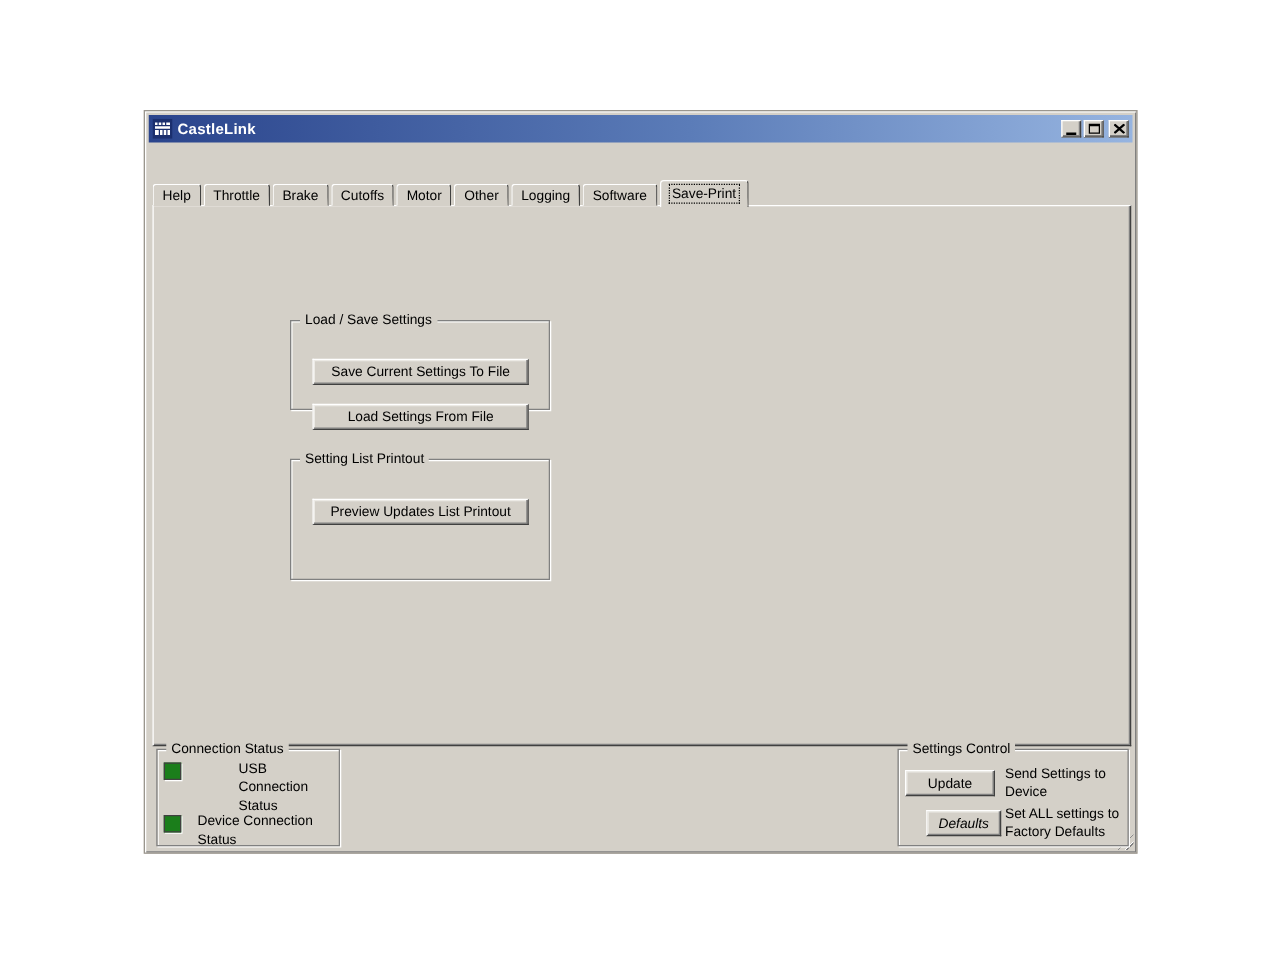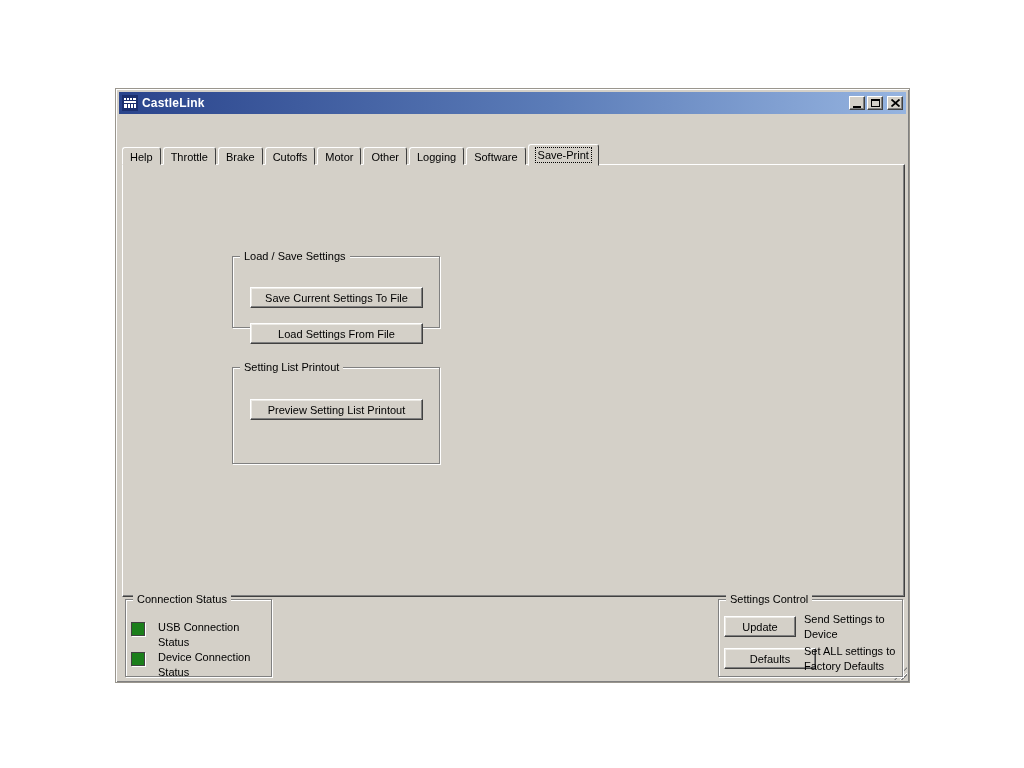--- a/index.html
+++ b/index.html
@@ -159,26 +159,26 @@
   <div class="tabpage"></div>
 
   <div class="groupbox" style="left:116px; top:167px; width:208px; height:72px;">
     <span class="legend">Load / Save Settings</span>
     <button class="btn" style="left:17px; top:30px; width:173px; height:21px;">Save Current Settings To File</button>
     <button class="btn" style="left:17px; top:66px; width:173px; height:21px;">Load Settings From File</button>
   </div>
 
   <div class="groupbox" style="left:116px; top:278px; width:208px; height:97px;">
     <span class="legend">Setting List Printout</span>
-    <button class="btn" style="left:17px; top:31px; width:173px; height:21px;">Preview Setting List Printout</button>
+    <button class="btn" style="left:17px; top:31px; width:173px; height:21px;">Preview Updates List Printout</button>
   </div>
 
   <div class="groupbox" style="left:9px; top:510px; width:147px; height:78px;">
     <span class="legend">Connection Status</span>
-    <div class="statrow" style="top:20px;">
+    <div class="statrow" style="top:8px;gap:33px;">
       <div class="led" style="background: rgb(27, 126, 27);"></div>
       <div class="statlabel">
         <span>USB Connection</span>
         <span>Status</span>
       </div>
     </div>
     <div class="statrow" style="top:50px;">
       <div class="led" style="background: rgb(27, 126, 27);"></div>
       <div class="statlabel">
         <span>Device Connection</span>
@@ -187,21 +187,21 @@
     </div>
   </div>
 
   <div class="groupbox" style="left:602px; top:510px; width:185px; height:78px;">
     <span class="legend">Settings Control</span>
     <button class="btn" style="left:5px; top:16px; width:72px; height:21px;">Update</button>
     <div class="sidelabel" style="left:85px; top:12px;">
       <span>Send Settings to</span>
       <span>Device</span>
     </div>
-    <button class="btn" style="left:5px; top:48px; width:92px; height:21px;">Defaults</button>
+    <button class="btn" style="left:22px; top:48px; width:60px; height:21px;font-style:italic;">Defaults</button>
     <div class="sidelabel" style="left:85px; top:44px;">
       <span>Set ALL settings to</span>
       <span>Factory Defaults</span>
     </div>
   </div>
 
   <div class="grip"></div>
 
 </div>
 

